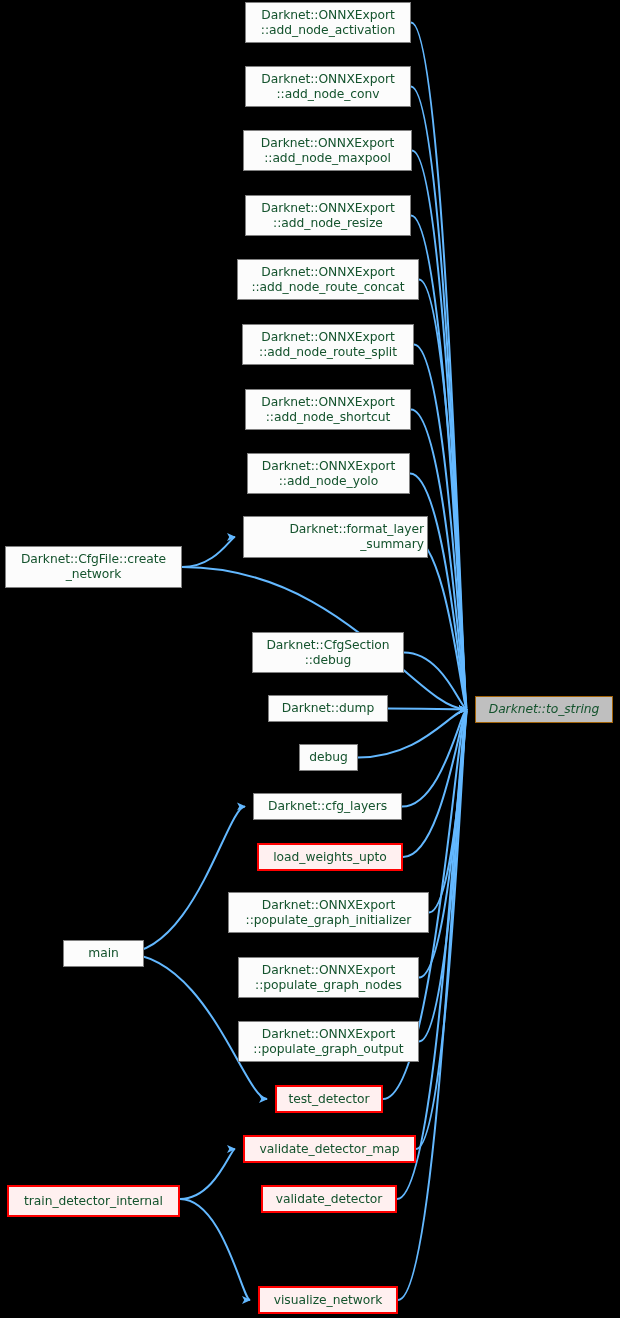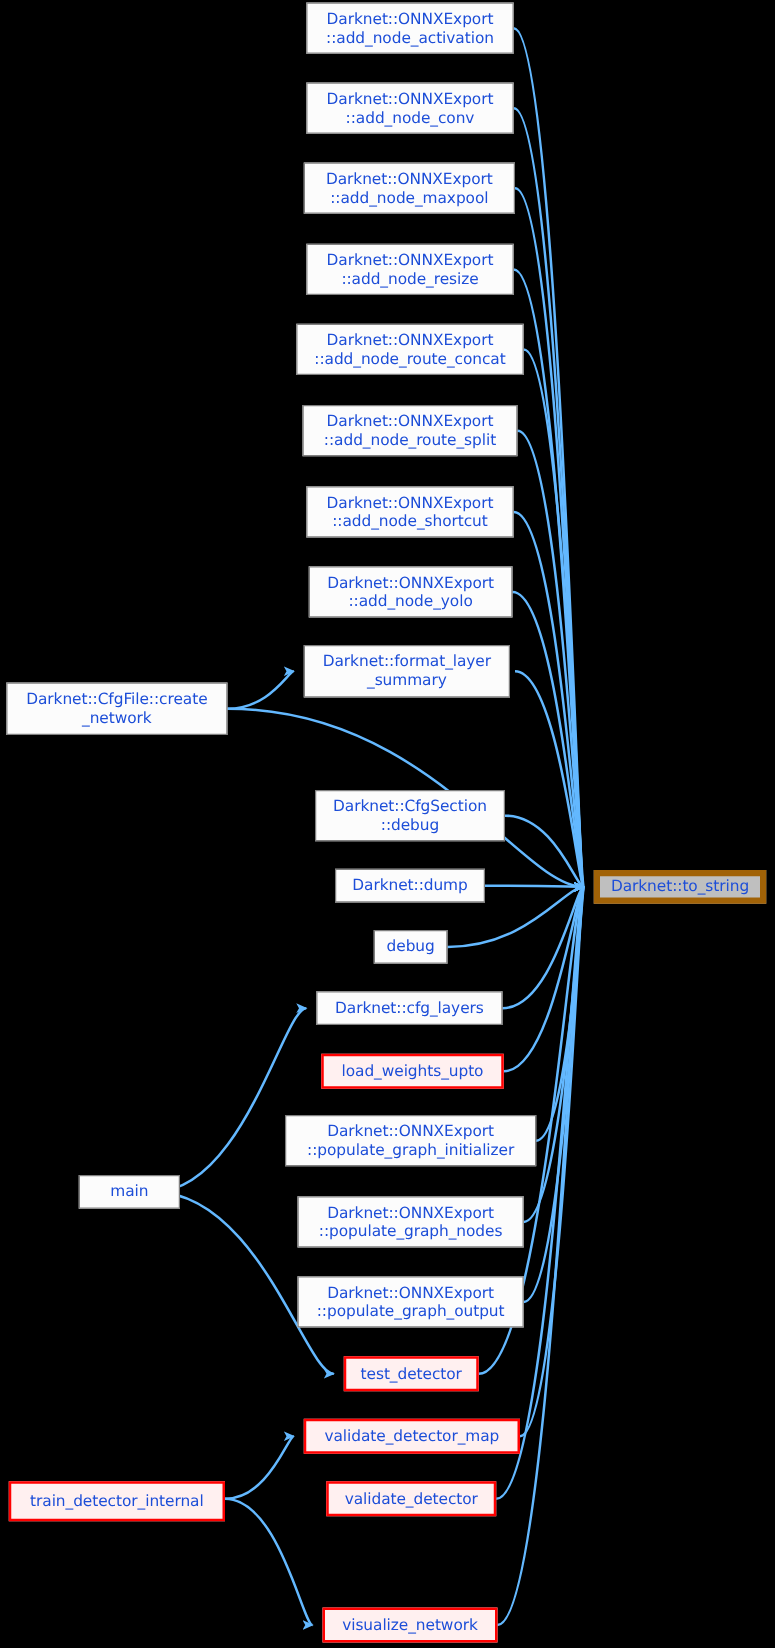--- a/index.html
+++ b/index.html
@@ -25,36 +25,37 @@
   }
   .node {
     position: absolute;
     box-sizing: border-box;
     display: flex;
     align-items: center;
     justify-content: center;
     text-align: center;
     font-size: 12.3px;
     line-height: 15px;
-    color: #1d4ed8;
+    color: #14532d;
     white-space: pre-line;
     letter-spacing: -0.05px;
   }
   .node.plain {
     background: #fcfcfc;
     border: 1px solid #808080;
     box-shadow: 0 0 0 0 transparent;
   }
   .node.red {
     background: #fff0f0;
     border: 2px solid #ff0000;
   }
   .node.center {
     background: #bfbfbf;
-    border: 5px solid #a16207;
+    border: 1px solid #a16207;
+    font-style: italic;
   }
   .node .lbl {
     display: block;
     width: 100%;
     padding: 0 3px;
     box-sizing: border-box;
   }
 </style>
 </head>
 <body>
@@ -106,21 +107,21 @@
       <div class="node plain" style="left: 245px; top: 195px; width: 166px; height: 41px;"><span class="lbl">Darknet::ONNXExport
 ::add_node_resize</span></div>
       <div class="node plain" style="left: 237px; top: 259px; width: 182px; height: 41px;"><span class="lbl">Darknet::ONNXExport
 ::add_node_route_concat</span></div>
       <div class="node plain" style="left: 242px; top: 324px; width: 172px; height: 41px;"><span class="lbl">Darknet::ONNXExport
 ::add_node_route_split</span></div>
       <div class="node plain" style="left: 245px; top: 389px; width: 166px; height: 41px;"><span class="lbl">Darknet::ONNXExport
 ::add_node_shortcut</span></div>
       <div class="node plain" style="left: 247px; top: 453px; width: 163px; height: 41px;"><span class="lbl">Darknet::ONNXExport
 ::add_node_yolo</span></div>
-      <div class="node plain" style="left: 243px; top: 516px; width: 165px; height: 42px;"><span class="lbl">Darknet::format_layer
+      <div class="node plain" style="left: 243px; top: 516px; width: 185px; height: 42px; text-align: right;"><span class="lbl">Darknet::format_layer
 _summary</span></div>
       <div class="node plain" style="left: 5px; top: 546px; width: 177px; height: 42px;"><span class="lbl">Darknet::CfgFile::create
 _network</span></div>
       <div class="node plain" style="left: 252px; top: 632px; width: 152px; height: 41px; justify-content: flex-end;"><span class="lbl">Darknet::CfgSection
 ::debug</span></div>
       <div class="node plain" style="left: 268px; top: 695px; width: 120px; height: 27px;"><span class="lbl">Darknet::dump</span></div>
       <div class="node plain" style="left: 299px; top: 744px; width: 59px; height: 27px;"><span class="lbl">debug</span></div>
       <div class="node plain" style="left: 253px; top: 793px; width: 149px; height: 27px;"><span class="lbl">Darknet::cfg_layers</span></div>
       <div class="node red" style="left: 257px; top: 843px; width: 146px; height: 28px;"><span class="lbl">load_weights_upto</span></div>
       <div class="node plain" style="left: 228px; top: 892px; width: 201px; height: 41px;"><span class="lbl">Darknet::ONNXExport

